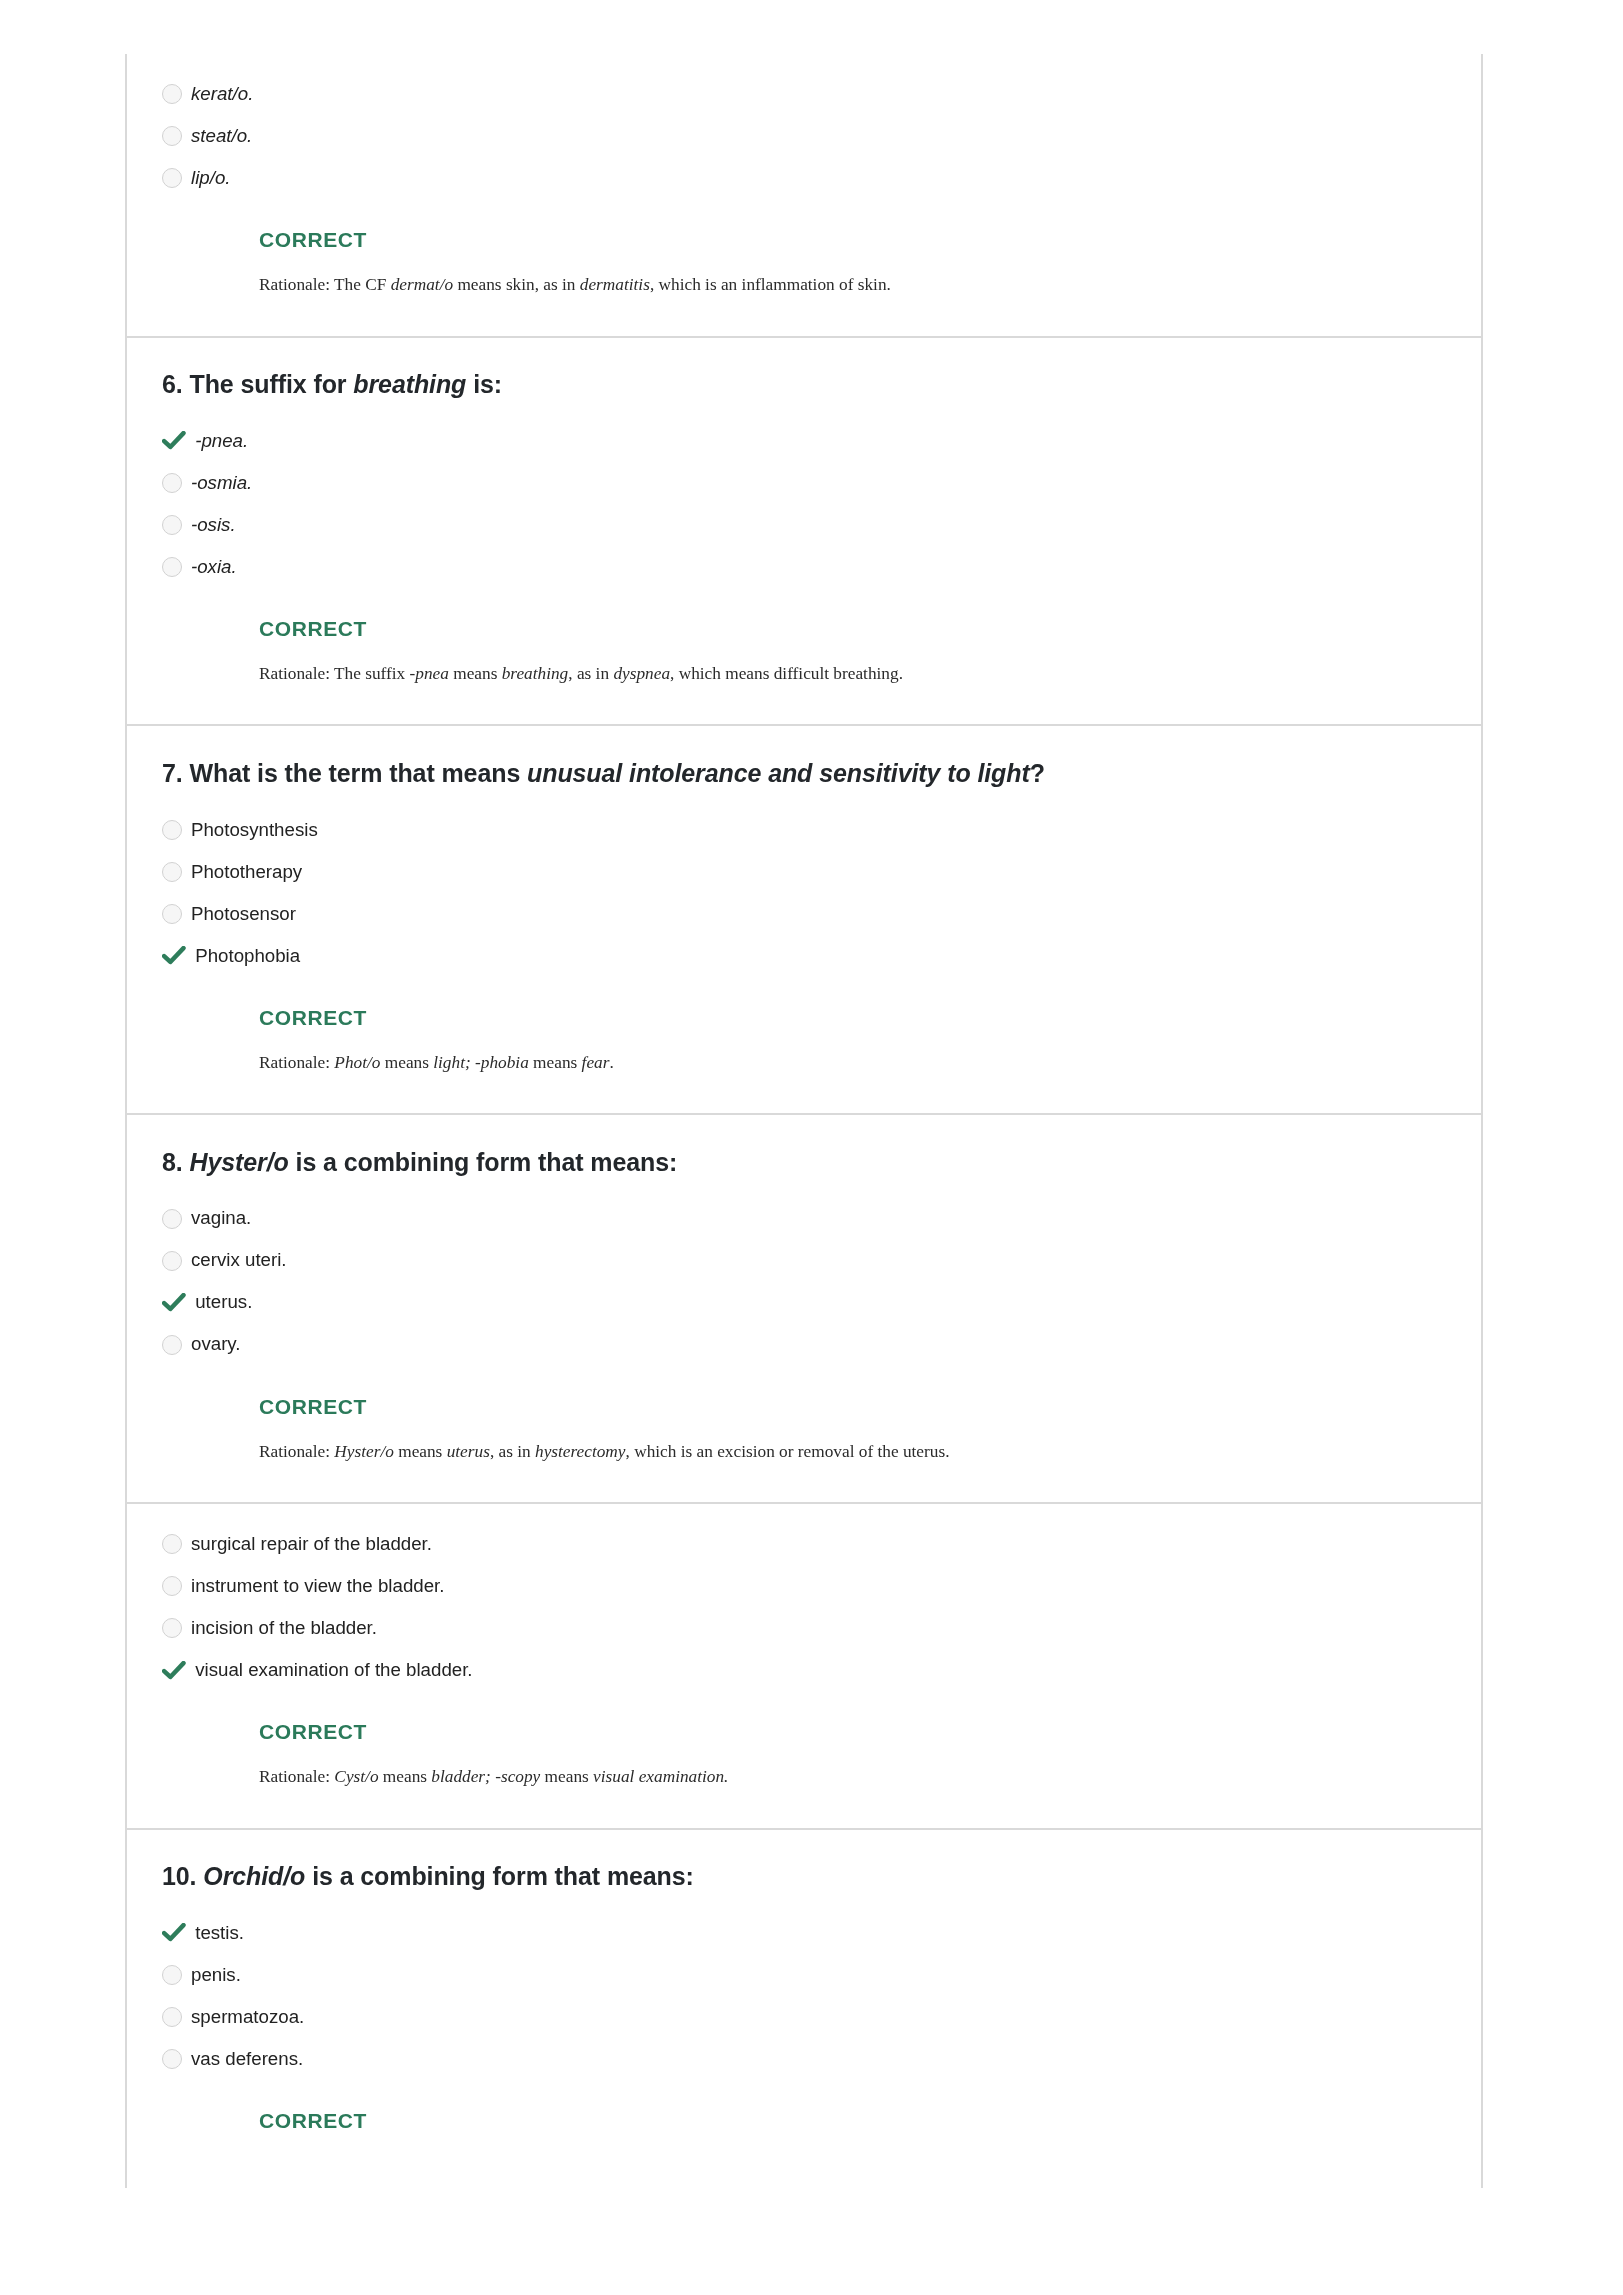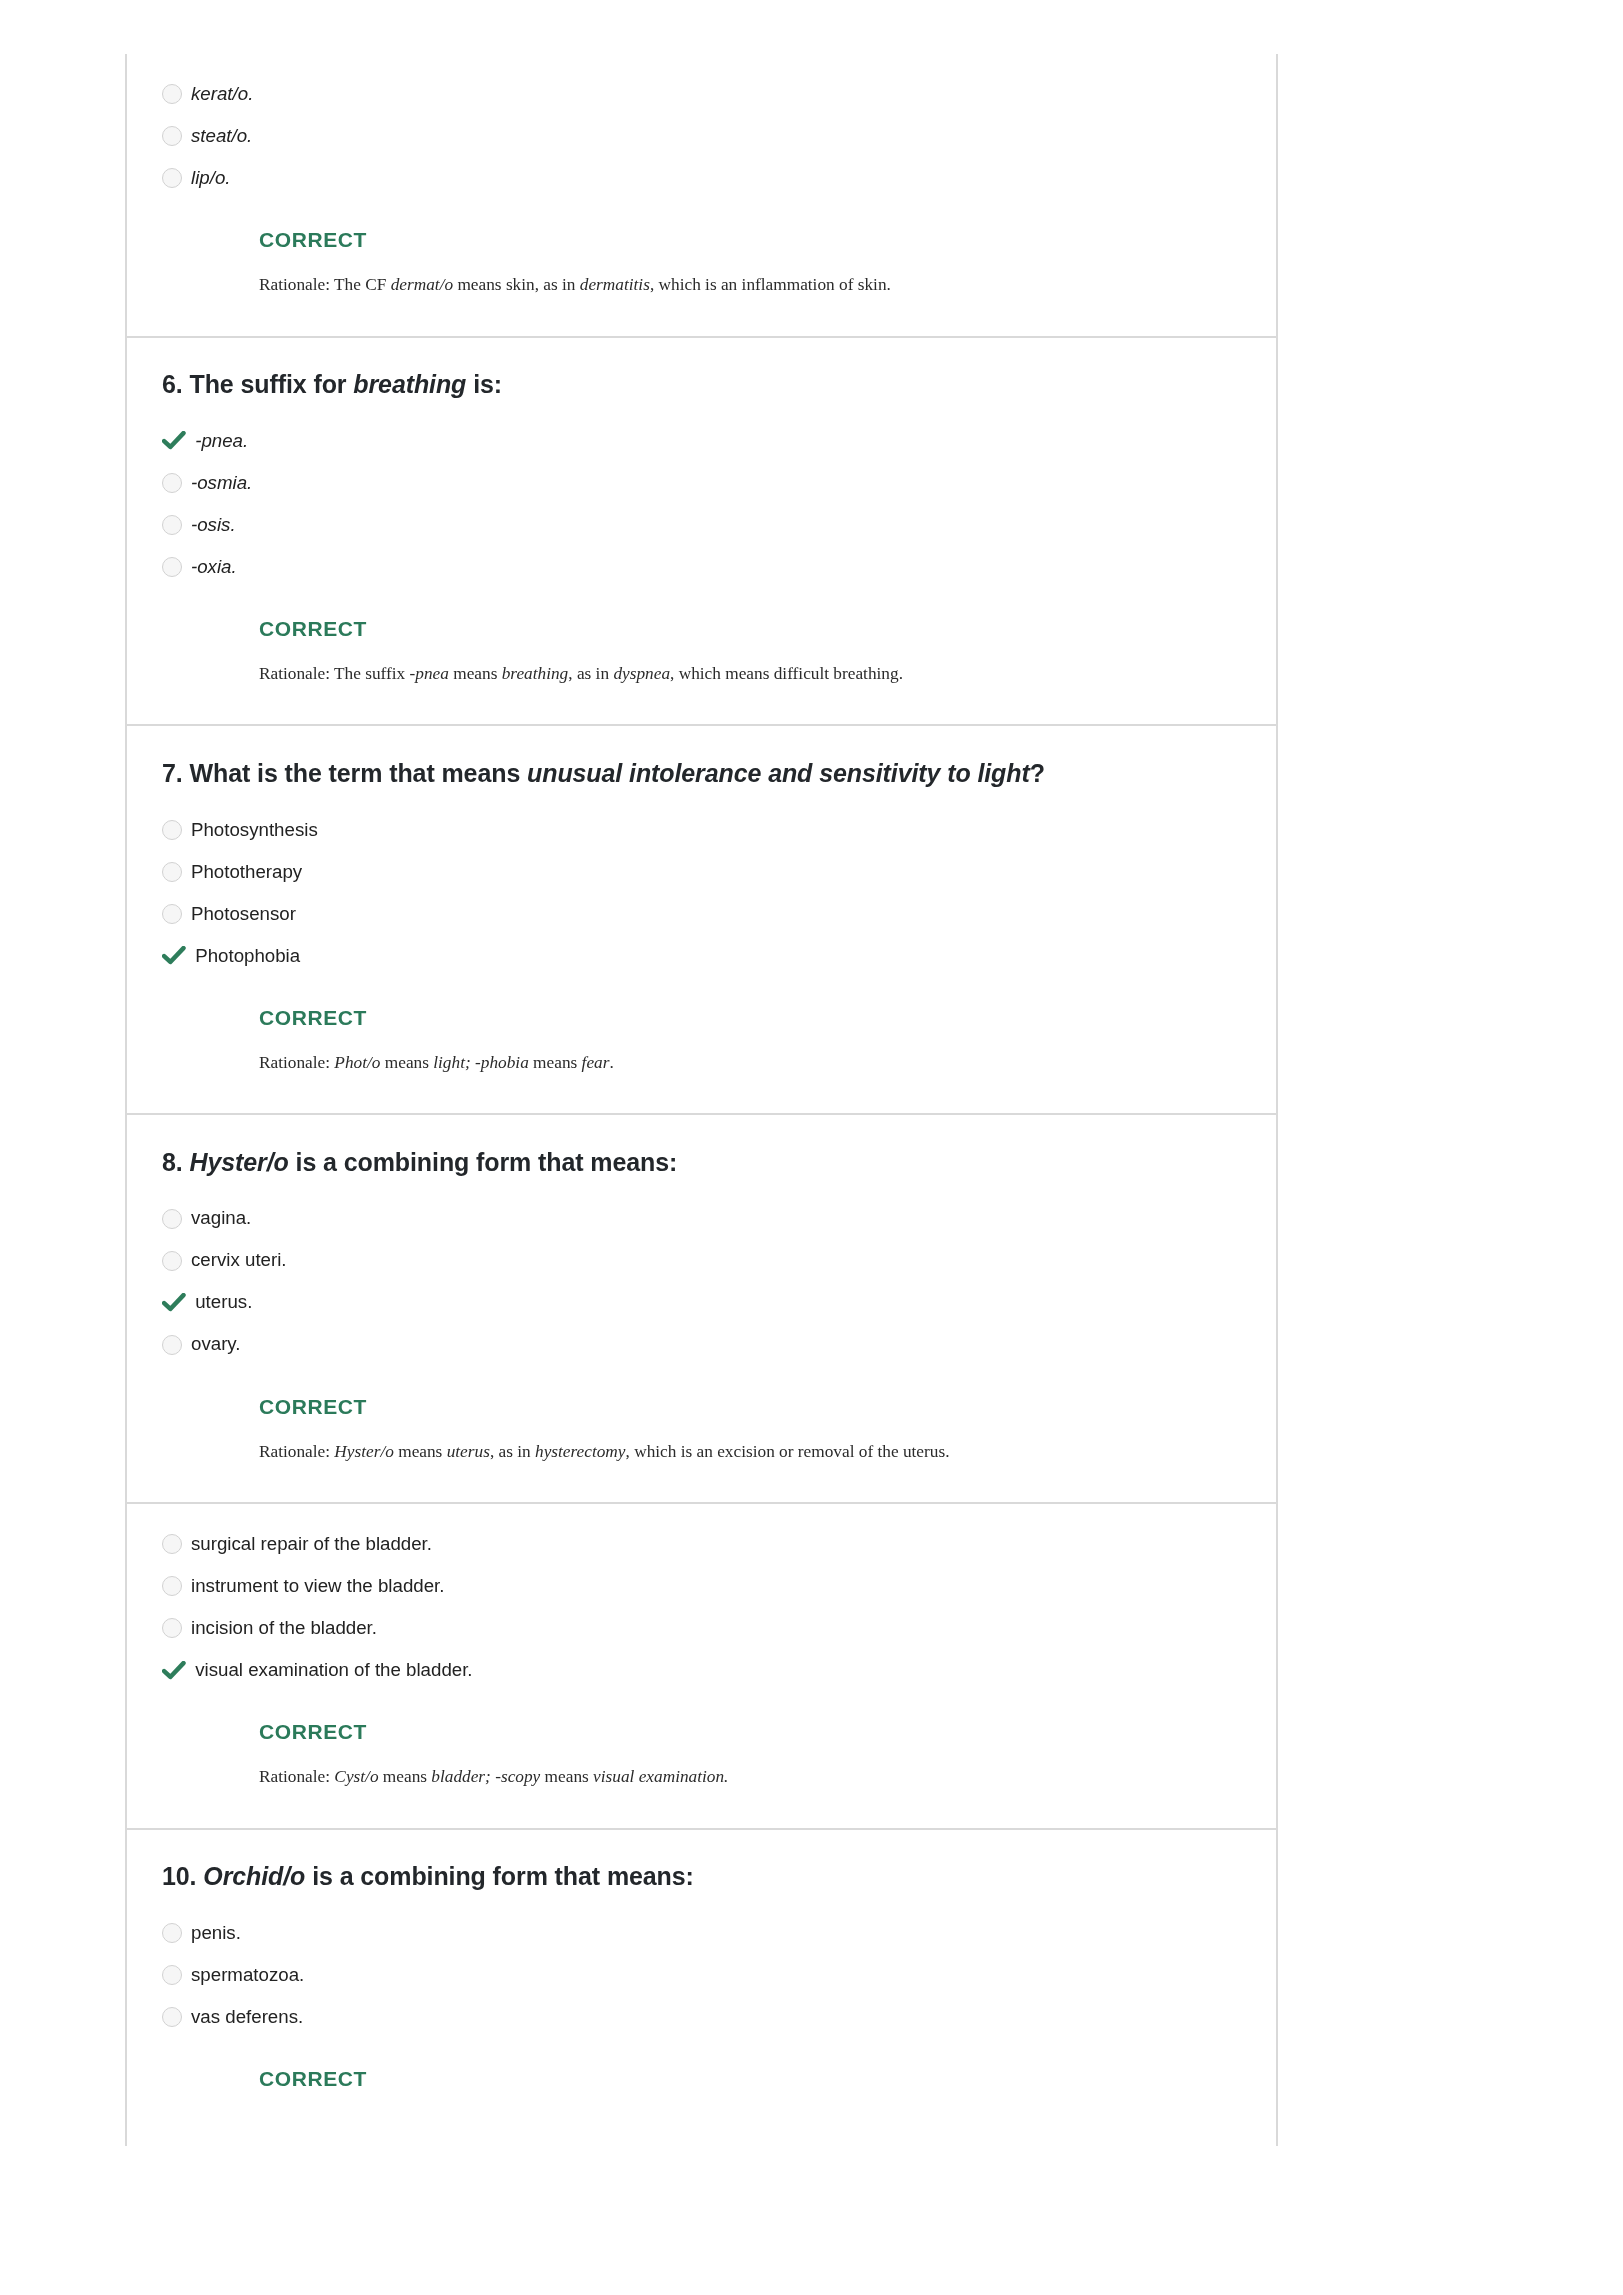--- a/index.html
+++ b/index.html
@@ -14,21 +14,21 @@
     font-family: "Liberation Sans", sans-serif;
     color: #222222;
     -webkit-font-smoothing: antialiased;
     overflow: hidden;
   }
 
   #quiz-root {
     position: absolute;
     left: 125px;
     top: 54px;
-    width: 1153px;
+    width: 1358px;
     border-left: 2.1px solid #d9d9d9;
     border-right: 2.1px solid #d9d9d9;
     box-sizing: border-box;
     background: #4c1d95;
   }
 
   
   .question-card {
     position: relative;
     box-sizing: border-box;
@@ -285,20 +285,30 @@
           </span>
           <span class="label">visual examination of the bladder.</span>
         </li>
       </ul>
       <div class="verdict">CORRECT</div>
       <div class="rationale"><span>Rationale: </span><em>Cyst/o</em><span> means </span><em>bladder;</em><span> </span><em>-scopy</em><span> means </span><em>visual examination.</em></div>
     </div>
     <div class="question-card">
       <div class="q-title"><span>10. </span><em>Orchid/o</em><span> is a combining form that means:</span></div>
       <ul class="options">
+        <li class="opt selected">
+          <span class="marker">
+            <span class="check-mark">
+              <svg width="23.6" height="19.4" viewBox="0 0 34 28">
+                <path d="M3 14.5 L12 23 L31 3" fill="none" stroke="#2e7d5b" stroke-width="6.5" stroke-linecap="round" stroke-linejoin="round"></path>
+              </svg>
+            </span>
+          </span>
+          <span class="label">testis.</span>
+        </li>
         <li class="opt">
           <span class="marker">
             <span class="radio-dot"></span>
           </span>
           <span class="label">penis.</span>
         </li>
         <li class="opt">
           <span class="marker">
             <span class="radio-dot"></span>
           </span>

